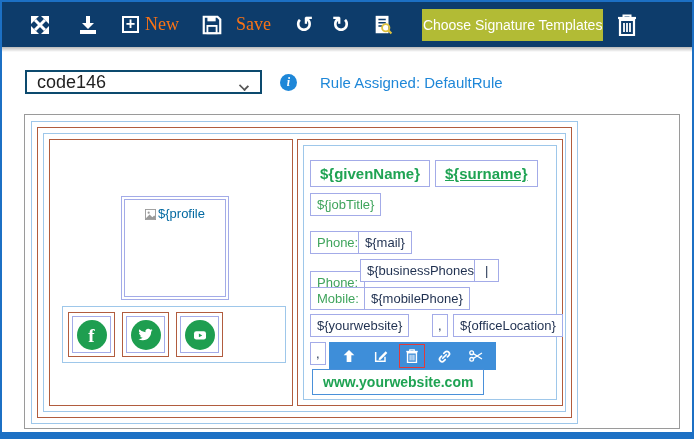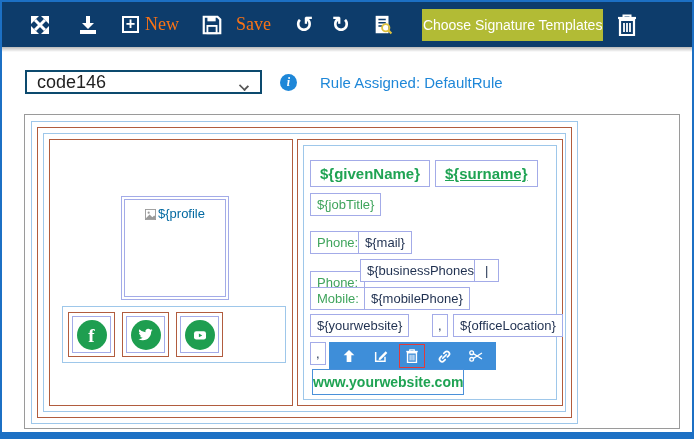--- a/index.html
+++ b/index.html
@@ -75,21 +75,21 @@
   .fb-f { font-family:"Liberation Serif", serif; font-weight:bold; font-size:19px; margin-top:3px; }
   .li-in { font-weight:bold; font-size:13px; letter-spacing:0; }
 
   
   .fbox { position:absolute; display:inline-flex; align-items:center; white-space:nowrap;
           border:1px solid #a3abe8; background:#fff; padding:3px 6px;
           font-size:13px; color:#1f3050; cursor:text; }
   .fgreen { color:#3fa45c; }
   .fname { font-size:15px; font-weight:bold; color:#1fa353; padding:4px 9px; }
   .website-box { position:absolute; border:1px solid #4a90d9; background:#fff;
-          font-size:14px; font-weight:bold; color:#1fa353; padding:4px 0; cursor:text; }
+          font-size:14px; font-weight:bold; color:#1fa353; padding:4px 10px; cursor:text; }
 
   
   .overlay { position:absolute; left:31px; top:202px; width:167px; height:28px;
              background:#3e8ed9; display:flex; align-items:center;
              justify-content:space-around; padding:0 4px; }
   .ov-btn { display:flex; align-items:center; justify-content:center;
             width:26px; height:24px; cursor:pointer; }
   .ov-trash { border:1px solid #e03a3a; }
 
   

